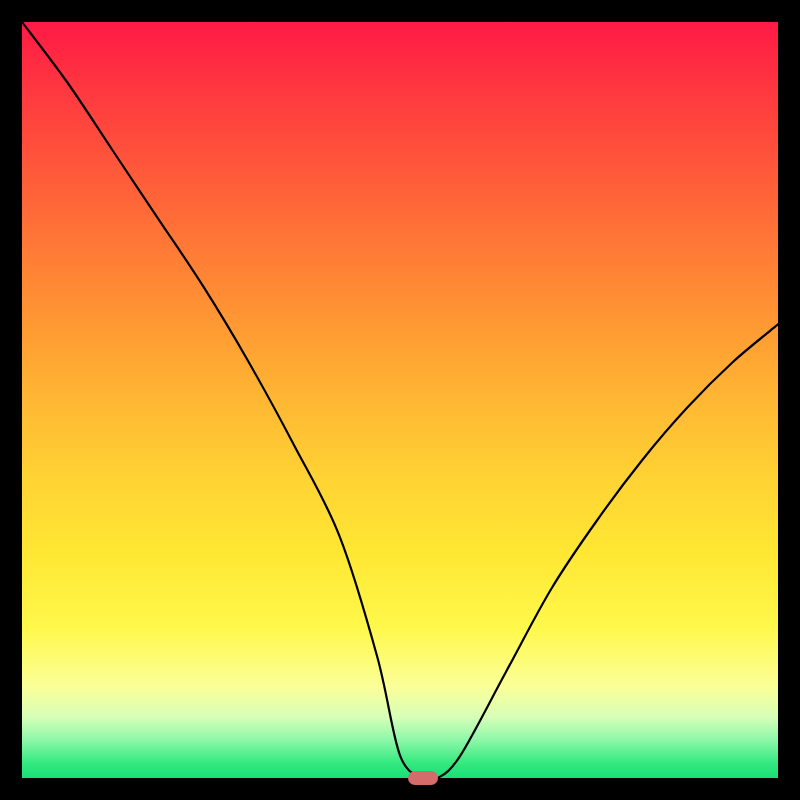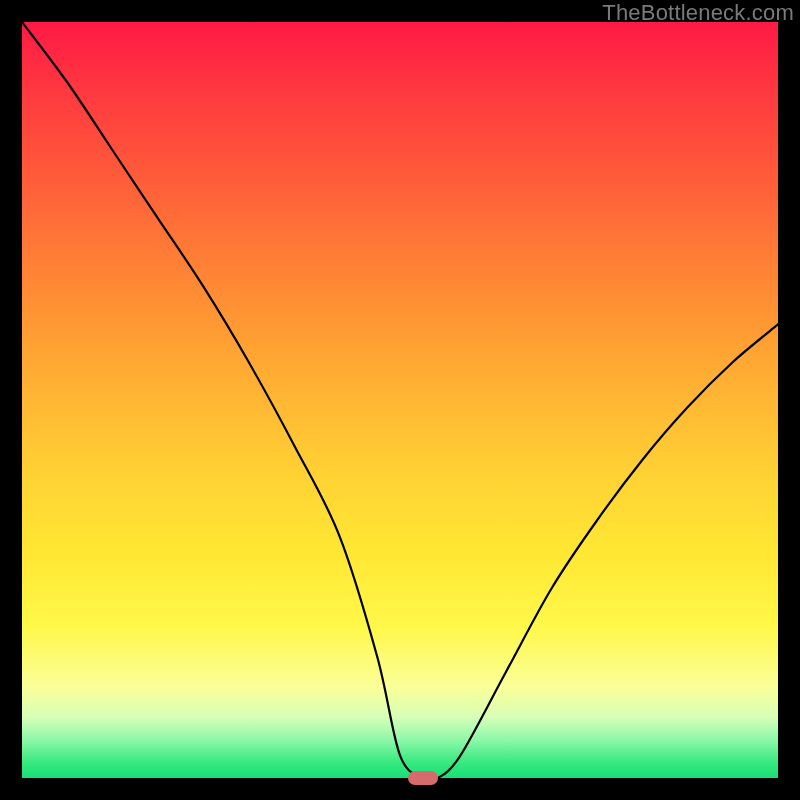--- a/index.html
+++ b/index.html
@@ -67,14 +67,13 @@
 </head>
 <body>
 
 <div class="frame">
   <div class="plot">
     <svg class="curve" viewBox="0 0 756 756" preserveAspectRatio="none">
       <path id="curve-path" fill="none" stroke="#000" stroke-width="2.2" stroke-linejoin="round" stroke-linecap="round" d="M 0.0 0.0 C 7.6 10.1, 30.2 39.1, 45.4 60.5 C 60.5 81.9, 75.6 105.8, 90.7 128.5 C 105.8 151.2, 121.0 173.9, 136.1 196.6 C 151.2 219.2, 166.3 240.7, 181.4 264.6 C 196.6 288.5, 211.7 313.7, 226.8 340.2 C 241.9 366.7, 257.0 394.4, 272.2 423.4 C 287.3 452.3, 303.7 478.8, 317.5 514.1 C 331.4 549.4, 345.2 598.5, 355.3 635.0 C 365.4 671.6, 370.4 713.2, 378.0 733.3 C 385.6 753.5, 394.4 752.2, 400.7 756.0 C 407.0 759.8, 409.5 759.8, 415.8 756.0 C 422.1 752.2, 427.1 751.0, 438.5 733.3 C 449.8 715.7, 468.7 677.9, 483.8 650.2 C 499.0 622.4, 514.1 592.2, 529.2 567.0 C 544.3 541.8, 559.4 520.4, 574.6 499.0 C 589.7 477.5, 604.8 457.4, 619.9 438.5 C 635.0 419.6, 650.2 401.9, 665.3 385.6 C 680.4 369.2, 695.5 354.1, 710.6 340.2 C 725.8 326.3, 748.4 308.7, 756.0 302.4"></path>
     </svg>
     <div id="marker" class="marker" style="left: 400.68px; top: 756px; background: rgb(214, 107, 107);"></div>
   </div>
-  <div class="watermark">TheBottleneck.com</div>
 </div>
 
 </body></html>

